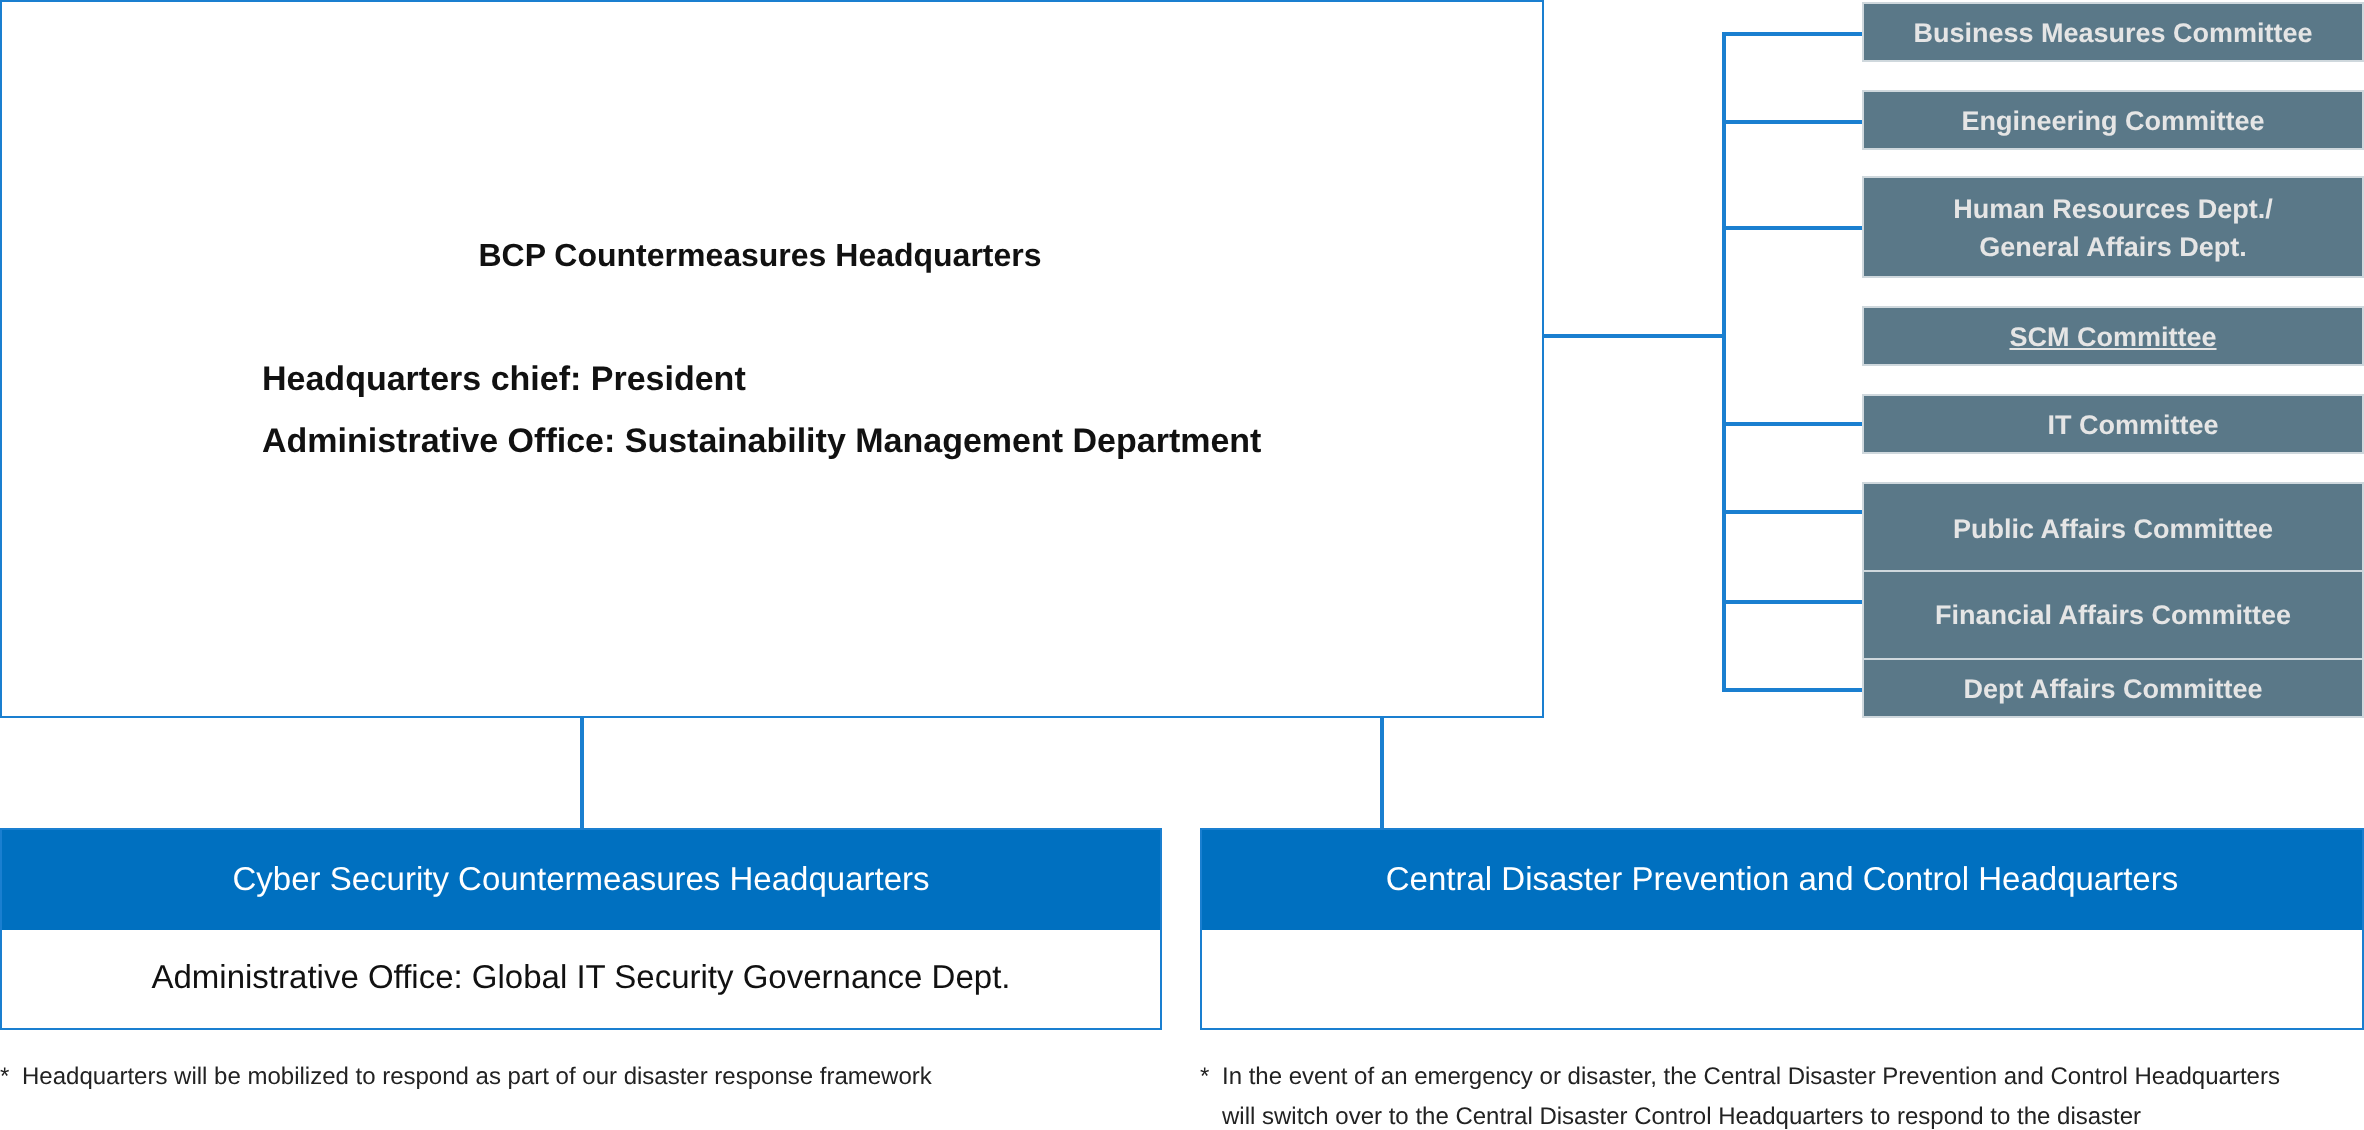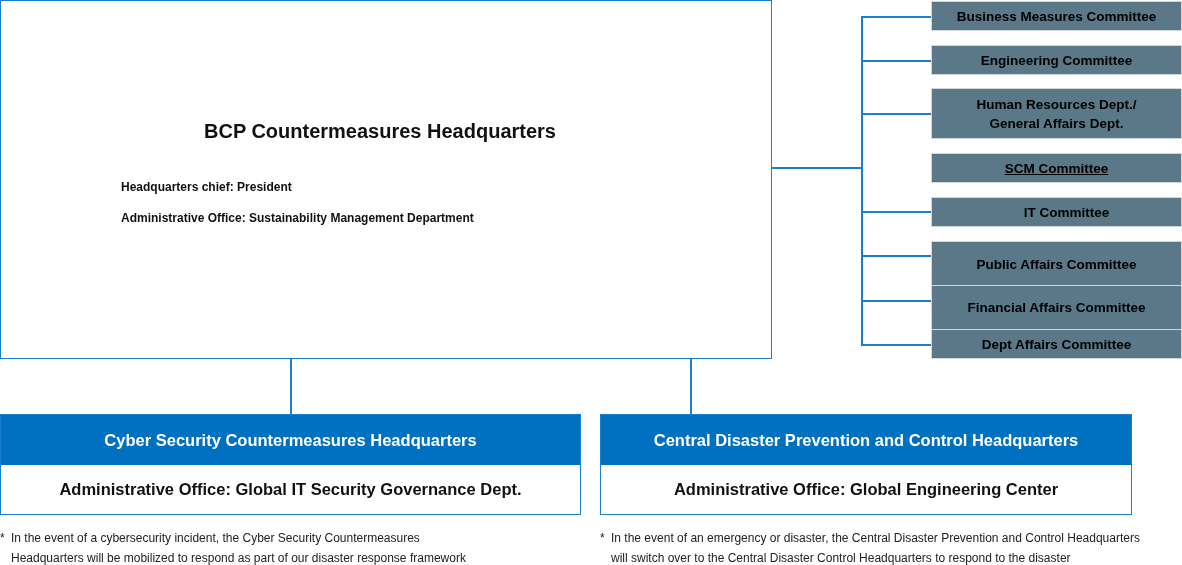--- a/index.html
+++ b/index.html
@@ -1,30 +1,30 @@
 <!DOCTYPE html>
 <html><head>
 <meta charset="utf-8">
 <style>
   html, body { margin:0; padding:0; background:#ffffff; }
   body { width:1182px; height:565px; position:relative; overflow:hidden;
          font-family:"Liberation Sans", sans-serif; color:#111; }
   .abs { position:absolute; box-sizing:border-box; }
   .main-box { left:0; top:0; width:772px; height:359px; border:1.5px solid #1a7fd0; background:#fff; }
-  .main-title { left:0; top:120px; width:760px; text-align:center; font-weight:bold; font-size:20px; }
-  .main-line { left:121px; font-weight:bold; font-size:12px; white-space:nowrap; }
-  .committee { left:931px; width:251px; background:#5a7888; color:#000000; font-weight:bold;
+  .main-title { left:0; top:120px; width:760px; text-align:center; font-weight:bold; font-size:16px; }
+  .main-line { left:131px; font-weight:bold; font-size:17px; white-space:nowrap; }
+  .committee { left:931px; width:251px; background:#5a7888; color:#e5e5e5; font-weight:bold;
                font-size:13.5px; text-align:center; display:flex; align-items:center; justify-content:center;
                line-height:19px; border:1px solid #cfd8dd; }
   .hline { height:1.5px; background:#1a7fd0; }
   .vline { width:1.5px; background:#1a7fd0; }
   .sub-box { border:1.5px solid #1a7fd0; background:#fff; }
-  .sub-head { background:#0070c0; color:#fff; font-weight:bold; font-size:16.5px; text-align:center;
+  .sub-head { background:#0070c0; color:#fff; font-weight:normal; font-size:16.5px; text-align:center;
               height:50px; line-height:50px; }
-  .sub-body { font-weight:bold; font-size:16.5px; text-align:center; height:48px; line-height:48px; }
+  .sub-body { font-weight:normal; font-size:16.5px; text-align:center; height:48px; line-height:48px; }
   .note { font-size:12px; color:#222; line-height:20px; }
   .note .star { position:absolute; left:0; top:0; }
 </style>
 </head>
 <body>
 
 <div class="abs main-box"></div>
 <div class="abs main-title">BCP Countermeasures Headquarters</div>
 <div class="abs main-line" style="top:180px;">Headquarters chief: President</div>
 <div class="abs main-line" style="top:211px;">Administrative Office: Sustainability Management Department</div>
@@ -52,25 +52,23 @@
 
 <div class="abs vline" style="left:290px; top:359px; height:55px;"></div>
 <div class="abs vline" style="left:690px; top:359px; height:55px;"></div>
 
 <div class="abs sub-box" style="left:0; top:414px; width:581px; height:101px;">
   <div class="sub-head">Cyber Security Countermeasures Headquarters</div>
   <div class="sub-body">Administrative Office: Global IT Security Governance Dept.</div>
 </div>
 <div class="abs note" style="left:0; top:528px; width:590px; padding-left:11px;">
   <span class="star">*</span>
-  <div>In the event of a cybersecurity incident, the Cyber Security Countermeasures</div>
   <div>Headquarters will be mobilized to respond as part of our disaster response framework</div>
 </div>
 
-<div class="abs sub-box" style="left:600px; top:414px; width:532px; height:101px;">
+<div class="abs sub-box" style="left:600px; top:414px; width:582px; height:101px;">
   <div class="sub-head">Central Disaster Prevention and Control Headquarters</div>
-  <div class="sub-body">Administrative Office: Global Engineering Center</div>
 </div>
 <div class="abs note" style="left:600px; top:528px; width:582px; padding-left:11px;">
   <span class="star">*</span>
   <div>In the event of an emergency or disaster, the Central Disaster Prevention and Control Headquarters</div>
   <div>will switch over to the Central Disaster Control Headquarters to respond to the disaster</div>
 </div>
 
 </body></html>

